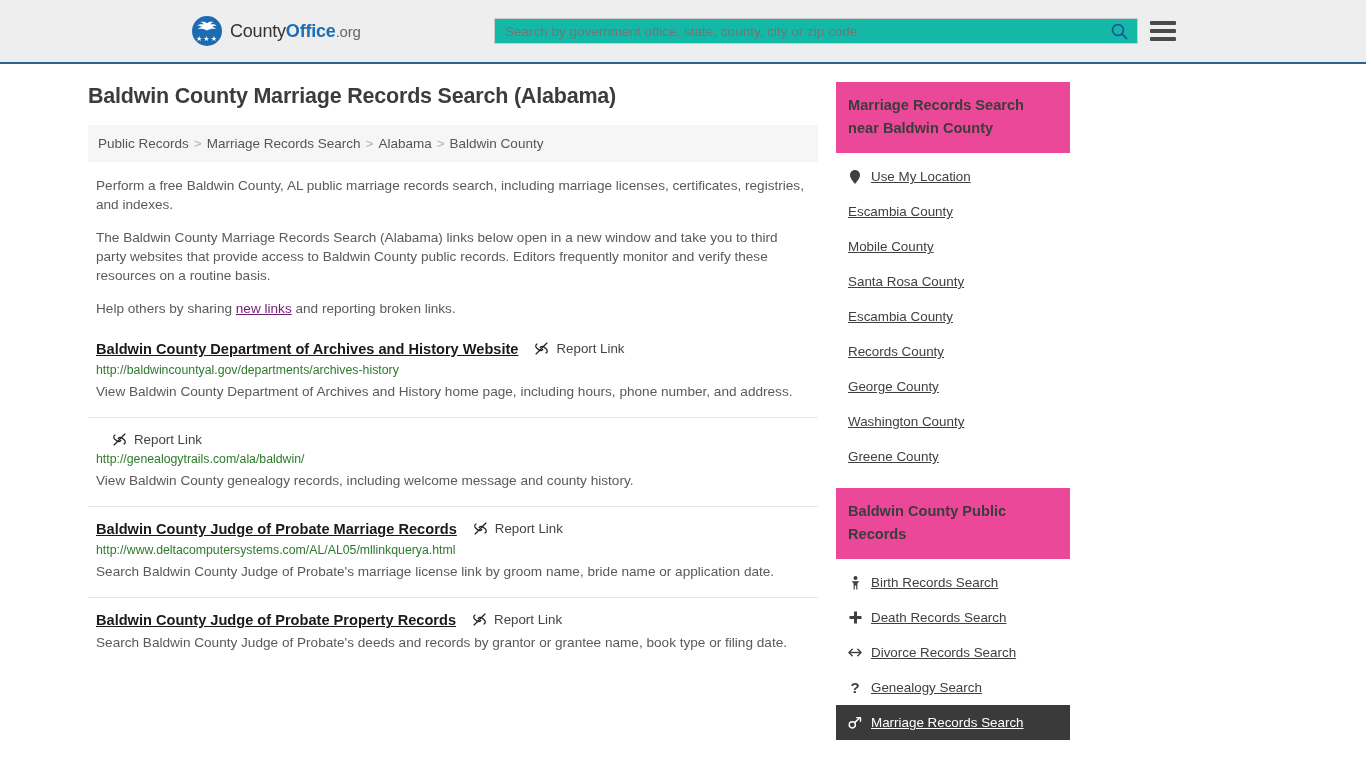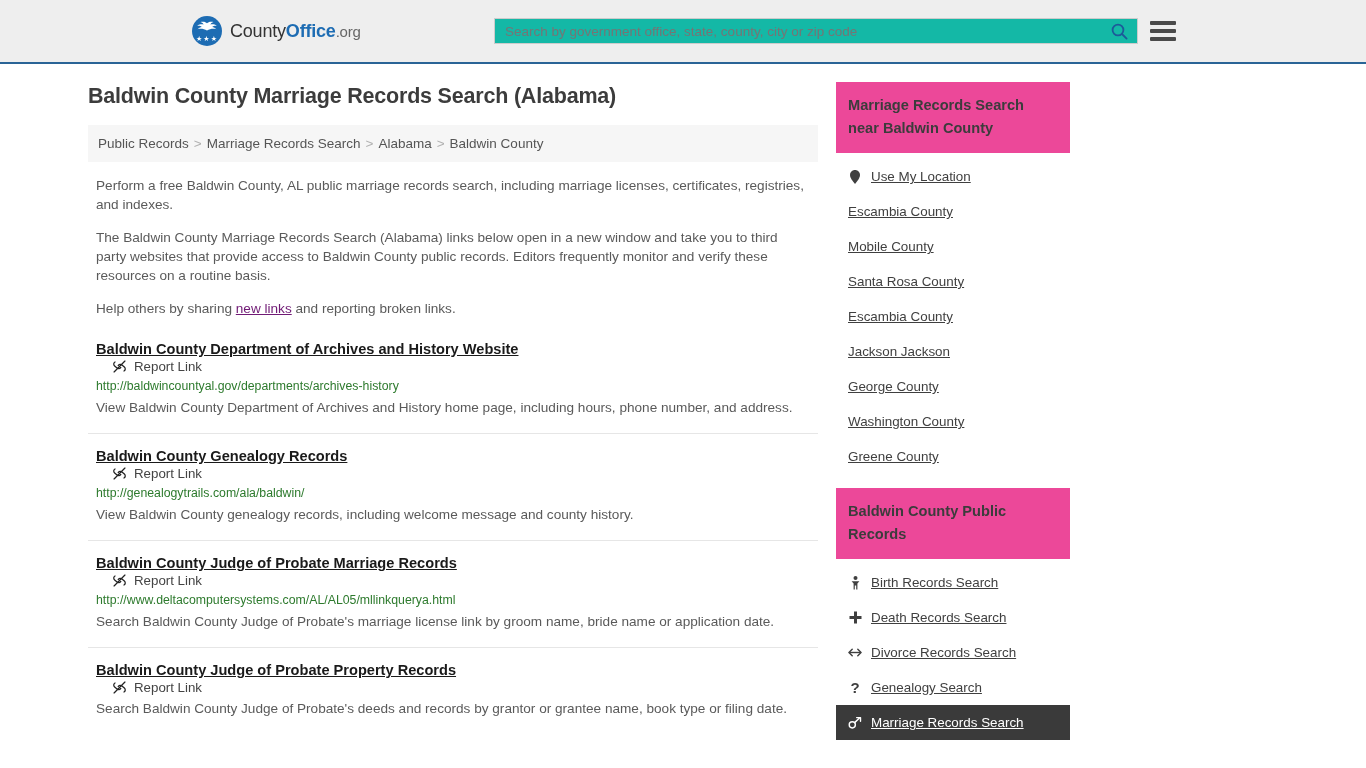--- a/index.html
+++ b/index.html
@@ -152,22 +152,21 @@
   
   .results { margin-top: 18px; }
   .result {
     border-top: 1px solid #e6e6e6;
     padding: 13px 8px 14px 8px;
   }
   .result:first-child { border-top: 0; padding-top: 4px; }
   .result-head {
     display: flex;
     align-items: flex-start;
-    justify-content: center;
-    flex-direction: column;
+    justify-content: flex-start;
   }
   .result-title {
     font-size: 14.6px;
     font-weight: bold;
     color: #1a1a1a;
     text-decoration: underline;
     line-height: 18px;
     cursor: pointer;
   }
   .report-link {
@@ -300,21 +299,20 @@
             </svg>
             <span class="label">Report Link</span>
           </div>
         </div>
         <a class="result-url">http://baldwincountyal.gov/departments/archives-history</a>
         <div class="result-desc">View Baldwin County Department of Archives and History home page, including hours, phone number, and address.</div>
       </div>
 
       <div class="result">
         <div class="result-head">
-          <a class="result-title">Baldwin County Genealogy Records</a>
           <div class="report-link">
             <svg width="15" height="15" viewBox="0 0 16 16">
               <path d="M3.2 3.2 C1.6 4.0 1.4 6.2 2.8 7.4 L5.4 9.6 C6.7 10.7 8.6 10.4 9.4 9.0" fill="none" stroke="#222" stroke-width="1.35" stroke-linecap="round"></path>
               <path d="M12.8 12.8 C14.4 12.0 14.6 9.8 13.2 8.6 L10.6 6.4 C9.3 5.3 7.4 5.6 6.6 7.0" fill="none" stroke="#222" stroke-width="1.35" stroke-linecap="round"></path>
               <line x1="2.2" y1="13.8" x2="13.8" y2="2.2" stroke="#222" stroke-width="1.35" stroke-linecap="round"></line>
             </svg>
             <span class="label">Report Link</span>
           </div>
         </div>
         <a class="result-url">http://genealogytrails.com/ala/baldwin/</a>
@@ -374,21 +372,21 @@
         <li class="plain">
           <span class="side-label">Mobile County</span>
         </li>
         <li class="plain">
           <span class="side-label">Santa Rosa County</span>
         </li>
         <li class="plain">
           <span class="side-label">Escambia County</span>
         </li>
         <li class="plain">
-          <span class="side-label">Jackson Jackson</span>
+          <span class="side-label">Records County</span>
         </li>
         <li class="plain">
           <span class="side-label">George County</span>
         </li>
         <li class="plain">
           <span class="side-label">Washington County</span>
         </li>
         <li class="plain">
           <span class="side-label">Greene County</span>
         </li>

